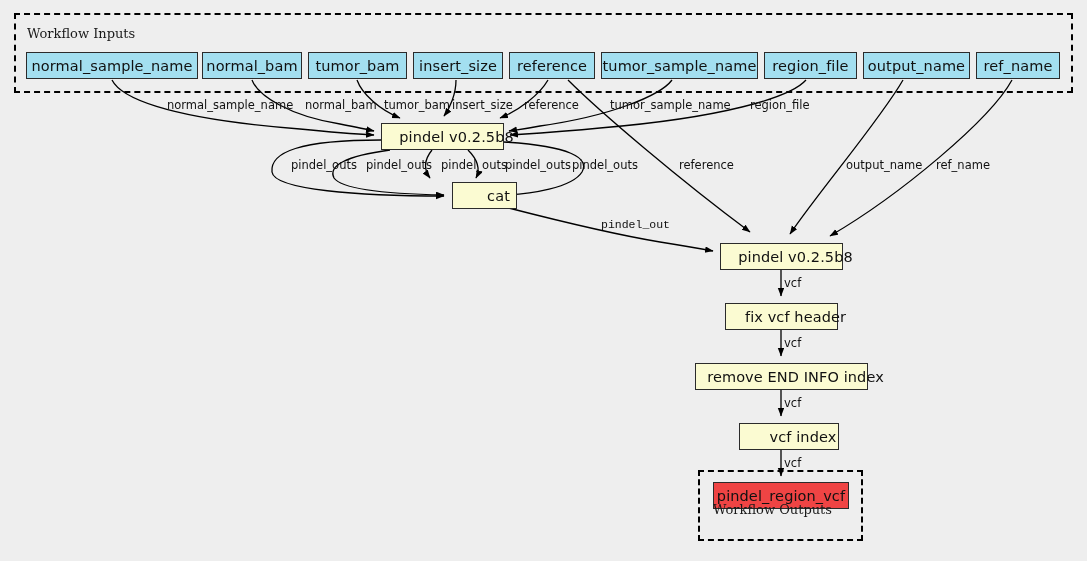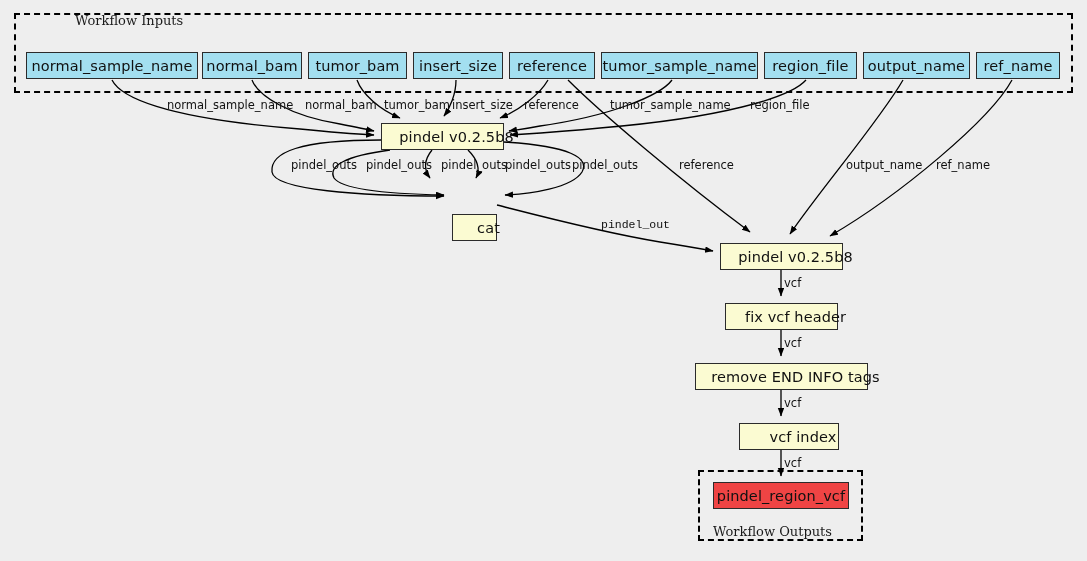--- a/index.html
+++ b/index.html
@@ -102,21 +102,21 @@
       <path d="M1012,80 C990,120 900,195 830,236"></path>
 
       <path d="M781,270 L781,296"></path>
       <path d="M781,330 L781,356"></path>
       <path d="M781,390 L781,416"></path>
       <path d="M781,450 L781,476"></path>
     </g>
   </svg>
 
   <div class="cluster" style="left:14px; top:13px; width:1059px; height:80px;"></div>
-  <div class="cluster-label" style="left:27px; top:13px;margin-left:48px;">Workflow Inputs</div>
+  <div class="cluster-label" style="left:27px; top:26px;">Workflow Inputs</div>
 
   <div class="node input" style="left:26px; top:52px; width:172px; height:27px;">
     <span>normal_sample_name</span>
   </div>
   <div class="node input" style="left:202px; top:52px; width:100px; height:27px;">
     <span>normal_bam</span>
   </div>
   <div class="node input" style="left:308px; top:52px; width:99px; height:27px;">
     <span>tumor_bam</span>
   </div>
@@ -135,41 +135,41 @@
   <div class="node input" style="left:863px; top:52px; width:107px; height:27px;">
     <span>output_name</span>
   </div>
   <div class="node input" style="left:976px; top:52px; width:84px; height:27px;">
     <span>ref_name</span>
   </div>
 
   <div class="node step" style="left:381px; top:123px; width:123px; height:27px;">
     <span>pindel v0.2.5b8</span>
   </div>
-  <div class="node step" style="left:452px; top:182px; width:45px; height:27px;margin-top:32px;">
+  <div class="node step" style="left:452px; top:182px; width:65px; height:27px;">
     <span>cat</span>
   </div>
   <div class="node step" style="left:720px; top:243px; width:123px; height:27px;">
     <span>pindel v0.2.5b8</span>
   </div>
   <div class="node step" style="left:725px; top:303px; width:113px; height:27px;text-align:center;">
     <span>fix vcf header</span>
   </div>
   <div class="node step" style="left:695px; top:363px; width:173px; height:27px;">
-    <span>remove END INFO tags</span>
+    <span>remove END INFO index</span>
   </div>
   <div class="node step" style="left:739px; top:423px; width:100px; height:27px;">
     <span>vcf index</span>
   </div>
 
   <div class="cluster" style="left:698px; top:470px; width:165px; height:71px;"></div>
   <div class="node output" style="left:713px; top:482px; width:136px; height:27px;">
     <span>pindel_region_vcf</span>
   </div>
-  <div class="cluster-label" style="left:713px; top:524px;">Workflow Outputs</div>
+  <div class="cluster-label" style="left:713px; top:502px;">Workflow Outputs</div>
 
   <div class="edge-label" style="left:167px; top:98px;">normal_sample_name</div>
   <div class="edge-label" style="left:305px; top:98px;">normal_bam</div>
   <div class="edge-label" style="left:384px; top:98px;">tumor_bam</div>
   <div class="edge-label" style="left:452px; top:98px;">insert_size</div>
   <div class="edge-label" style="left:524px; top:98px;">reference</div>
   <div class="edge-label" style="left:610px; top:98px;">tumor_sample_name</div>
   <div class="edge-label" style="left:750px; top:98px;">region_file</div>
 
   <div class="edge-label" style="left:291px; top:158px;">pindel_outs</div>

